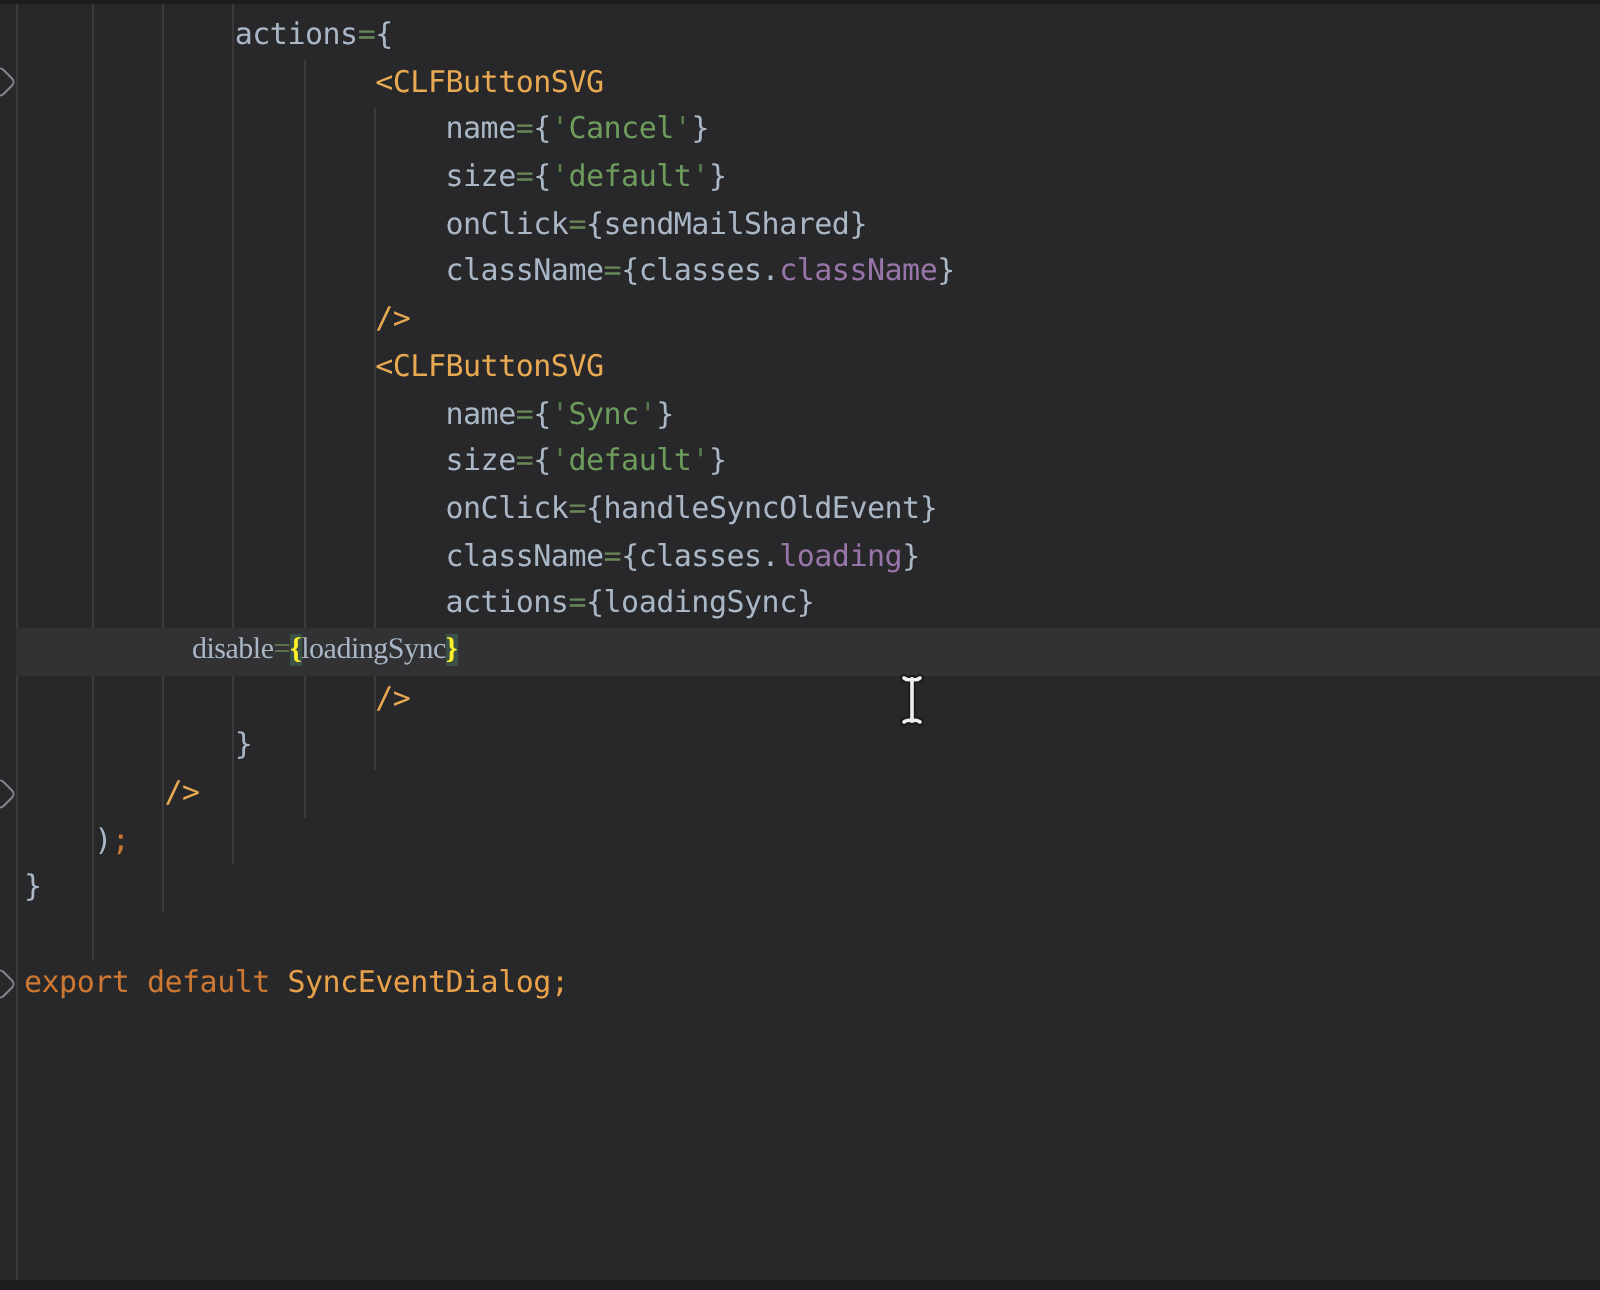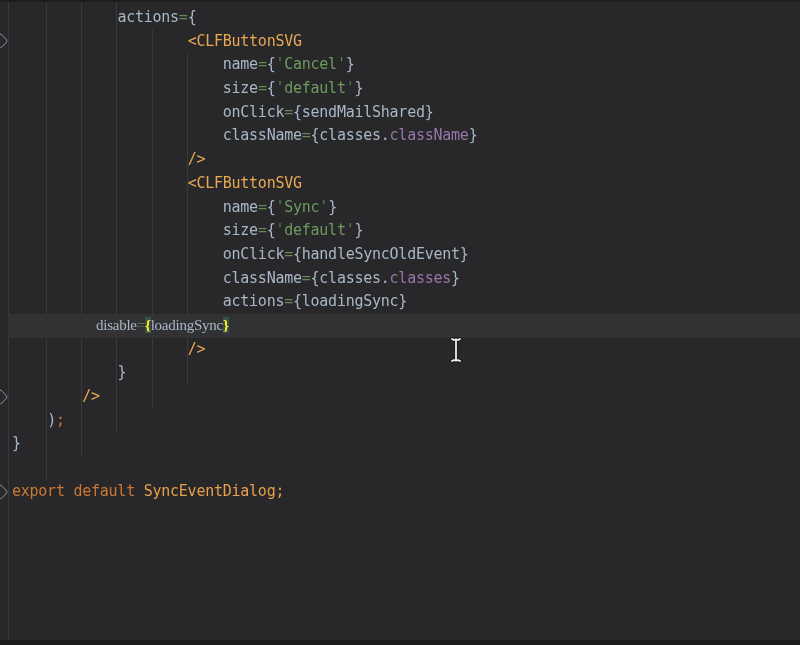--- a/index.html
+++ b/index.html
@@ -57,21 +57,21 @@
       <div class="code-line"><span>                    </span><span class="tok-tag">&lt;CLFButtonSVG</span></div>
       <div class="code-line"><span>                        </span><span class="tok-fg">name</span><span class="tok-eq">=</span><span class="tok-fg">{</span><span class="tok-q">'</span><span class="tok-str">Cancel</span><span class="tok-q">'</span><span class="tok-fg">}</span></div>
       <div class="code-line"><span>                        </span><span class="tok-fg">size</span><span class="tok-eq">=</span><span class="tok-fg">{</span><span class="tok-q">'</span><span class="tok-str">default</span><span class="tok-q">'</span><span class="tok-fg">}</span></div>
       <div class="code-line"><span>                        </span><span class="tok-fg">onClick</span><span class="tok-eq">=</span><span class="tok-fg">{sendMailShared}</span></div>
       <div class="code-line"><span>                        </span><span class="tok-fg">className</span><span class="tok-eq">=</span><span class="tok-fg">{classes.</span><span class="tok-prop">className</span><span class="tok-fg">}</span></div>
       <div class="code-line"><span>                    </span><span class="tok-tag">/&gt;</span></div>
       <div class="code-line"><span>                    </span><span class="tok-tag">&lt;CLFButtonSVG</span></div>
       <div class="code-line"><span>                        </span><span class="tok-fg">name</span><span class="tok-eq">=</span><span class="tok-fg">{</span><span class="tok-q">'</span><span class="tok-str">Sync</span><span class="tok-q">'</span><span class="tok-fg">}</span></div>
       <div class="code-line"><span>                        </span><span class="tok-fg">size</span><span class="tok-eq">=</span><span class="tok-fg">{</span><span class="tok-q">'</span><span class="tok-str">default</span><span class="tok-q">'</span><span class="tok-fg">}</span></div>
       <div class="code-line"><span>                        </span><span class="tok-fg">onClick</span><span class="tok-eq">=</span><span class="tok-fg">{handleSyncOldEvent}</span></div>
-      <div class="code-line"><span>                        </span><span class="tok-fg">className</span><span class="tok-eq">=</span><span class="tok-fg">{classes.</span><span class="tok-prop">classes</span><span class="tok-fg">}</span></div>
+      <div class="code-line"><span>                        </span><span class="tok-fg">className</span><span class="tok-eq">=</span><span class="tok-fg">{classes.</span><span class="tok-prop">loading</span><span class="tok-fg">}</span></div>
       <div class="code-line"><span>                        </span><span class="tok-fg">actions</span><span class="tok-eq">=</span><span class="tok-fg">{loadingSync}</span></div>
       <div class="code-line current"><span>                        </span><span class="tok-fg">disable</span><span class="tok-eq">=</span><span class="tok-brace">{</span><span class="tok-fg">loadingSync</span><span class="tok-brace">}</span></div>
       <div class="code-line"><span>                    </span><span class="tok-tag">/&gt;</span></div>
       <div class="code-line"><span>            </span><span class="tok-fg">}</span></div>
       <div class="code-line"><span>        </span><span class="tok-tag">/&gt;</span></div>
       <div class="code-line"><span>    </span><span class="tok-fg">)</span><span class="tok-semi">;</span></div>
       <div class="code-line"><span></span><span class="tok-fg">}</span></div>
       <div class="code-line"><span></span></div>
       <div class="code-line"><span></span><span class="tok-kw">export</span><span class="tok-fg"> </span><span class="tok-kw">default</span><span class="tok-fg"> </span><span class="tok-entity">SyncEventDialog</span><span class="tok-entity">;</span></div>
     </div>

